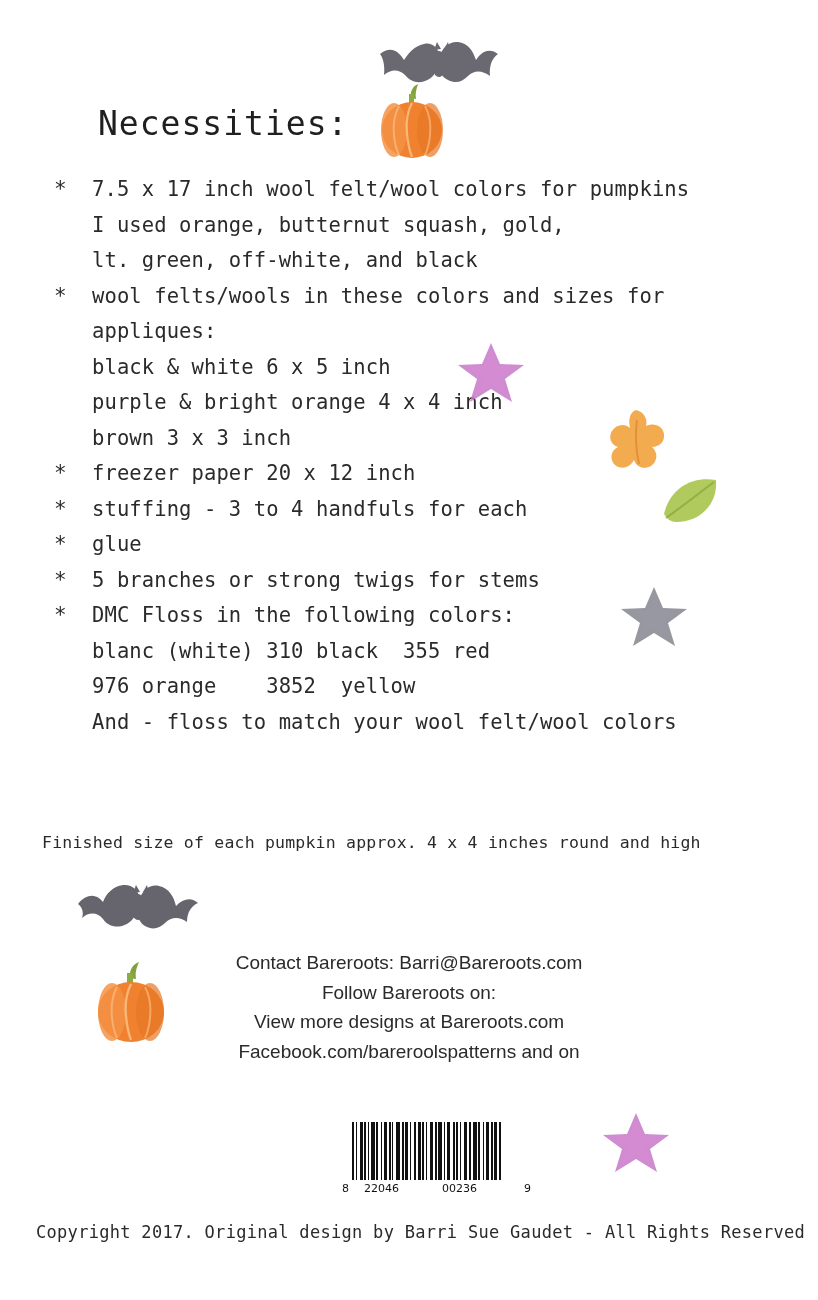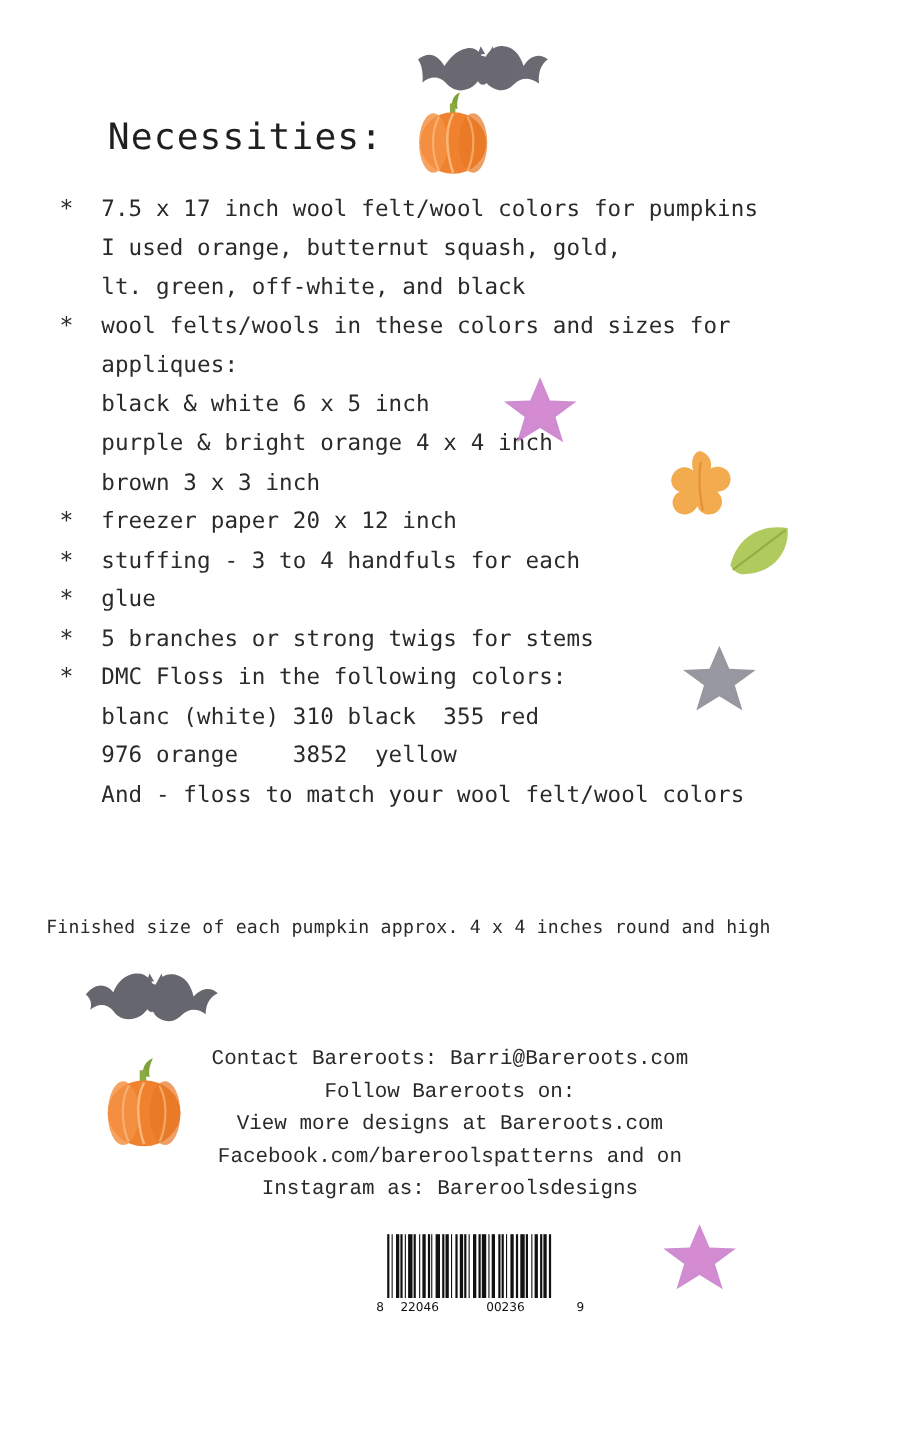--- a/index.html
+++ b/index.html
@@ -79,21 +79,21 @@
 
   
   .contact {
     position: absolute;
     left: 0;
     top: 948px;
     width: 818px;
     text-align: center;
   }
   .contact .cline {
-    font-family: Liberation Mono, monospace;
+    font-family: Liberation Sans, sans-serif;
     font-size: 19px;
     line-height: 29.5px;
     color: #2a2a2a;
     white-space: pre;
   }
 
   
   .barcode-wrap {
     position: absolute;
     left: 352px;
@@ -312,21 +312,20 @@
         <path d="M63 27 C68 36 69 48 68 58 C67 68 65 74 63 78" stroke="#fbc48d" stroke-width="2" fill="none" opacity="0.6"></path>
       </g>
     </svg>
   </div>
 
   <div class="contact">
     <div class="cline">Contact Bareroots: Barri@Bareroots.com</div>
     <div class="cline">Follow Bareroots on:</div>
     <div class="cline">View more designs at Bareroots.com</div>
     <div class="cline">Facebook.com/bareroolspatterns and on</div>
-    <div class="cline">Instagram as: Bareroolsdesigns</div>
   </div>
 
   <div class="art star-pink2">
     <svg width="72" height="66" viewBox="0 0 72 66">
       <path d="M36 3 L45 24 L69 25 L50 39 L57 62 L36 49 L15 62 L22 39 L3 25 L27 24 Z" fill="#c878c8" opacity="0.85"></path>
       <path d="M36 10 L42 26 L58 27 L45 37 L50 54 L36 44 L22 54 L27 37 L14 27 L30 26 Z" fill="#d98ad4" opacity="0.6"></path>
     </svg>
   </div>
 
   <div class="barcode-wrap">
@@ -404,14 +403,15 @@
       <i style="width:2px"></i>
     </div>
     <div class="barcode-nums">
       <span class="bn0">8</span>
       <span class="bn1">22046</span>
       <span class="bn2">00236</span>
       <span class="bn3">9</span>
     </div>
   </div>
 
+  <div class="copyright">Copyright 2017. Original design by Barri Sue Gaudet - All Rights Reserved</div>
 
 </div>
 
 </body></html>

